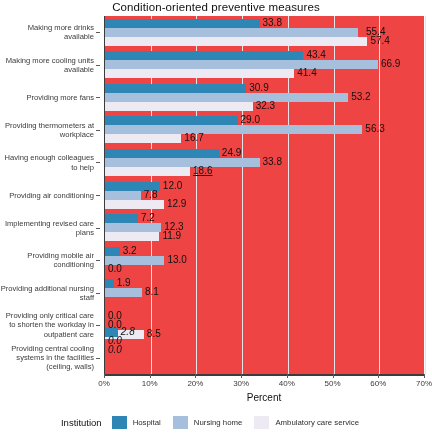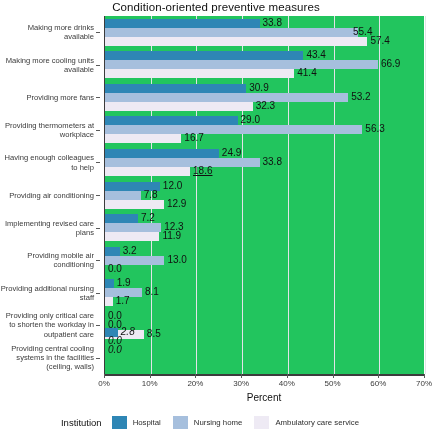--- a/index.html
+++ b/index.html
@@ -37,21 +37,21 @@
 
   
   #plot-area {
     position: absolute;
     left: 104px;
     top: 16px;
     width: 320px;   
     height: 358px;
     border-left: 1.5px solid #3c3c3c;
     box-sizing: border-box;
-    background: #22c55e;
+    background: #ef4444;
   }
 
   #gridlines {
     position: absolute;
     left: 0; top: 0;
     width: 100%; height: 100%;
     pointer-events: none;
   }
   .gridline {
     position: absolute;
@@ -228,21 +228,21 @@
         <div class="gridline" style="left: 320px;"></div>
       </div>
     <div id="bars-layer">
         <div class="cat-group" style="top: 2.77273px; height: 27px;">
           <div class="bar-row">
             <div class="bar-rect" title="Hospital: 33.8" style="width: 154.514px; background: rgb(46, 134, 181);"></div>
             <div class="bar-value" style="left: 157.514px;">33.8</div>
           </div>
           <div class="bar-row">
             <div class="bar-rect" title="Nursing home: 55.4" style="width: 253.257px; background: rgb(166, 191, 221);"></div>
-            <div class="bar-value" style="left: 248px;">55.4</div>
+            <div class="bar-value" style="left: 261px;">55.4</div>
           </div>
           <div class="bar-row">
             <div class="bar-rect" title="Ambulatory care service: 57.4" style="width: 262.4px; background: rgb(238, 234, 244);"></div>
             <div class="bar-value" style="left: 265.4px;">57.4</div>
           </div>
         </div>
         <div class="cat-group" style="top: 35.3182px; height: 27px;">
           <div class="bar-row">
             <div class="bar-rect" title="Hospital: 43.4" style="width: 198.4px; background: rgb(46, 134, 181);"></div>
             <div class="bar-value" style="left: 201.4px;">43.4</div>
@@ -340,24 +340,20 @@
           </div>
         </div>
         <div class="cat-group" style="top: 263.136px; height: 27px;">
           <div class="bar-row">
             <div class="bar-rect" title="Hospital: 1.9" style="width: 8.68571px; background: rgb(46, 134, 181);"></div>
             <div class="bar-value" style="left: 11.6857px;">1.9</div>
           </div>
           <div class="bar-row">
             <div class="bar-rect" title="Nursing home: 8.1" style="width: 37.0286px; background: rgb(166, 191, 221);"></div>
             <div class="bar-value" style="left: 40.0286px;">8.1</div>
-          </div>
-          <div class="bar-row">
-            <div class="bar-rect" title="Ambulatory care service: 1.7" style="width: 7.77143px; background: rgb(238, 234, 244);"></div>
-            <div class="bar-value" style="left: 10.7714px;">1.7</div>
           </div>
         </div>
         <div class="cat-group" style="top: 295.682px; height: 27px;">
           <div class="bar-row">
             <div class="bar-value" style="left: 3px;">0.0</div>
           </div>
           <div class="bar-row">
             <div class="bar-value" style="left: 3px;">0.0</div>
           </div>
           <div class="bar-row">

